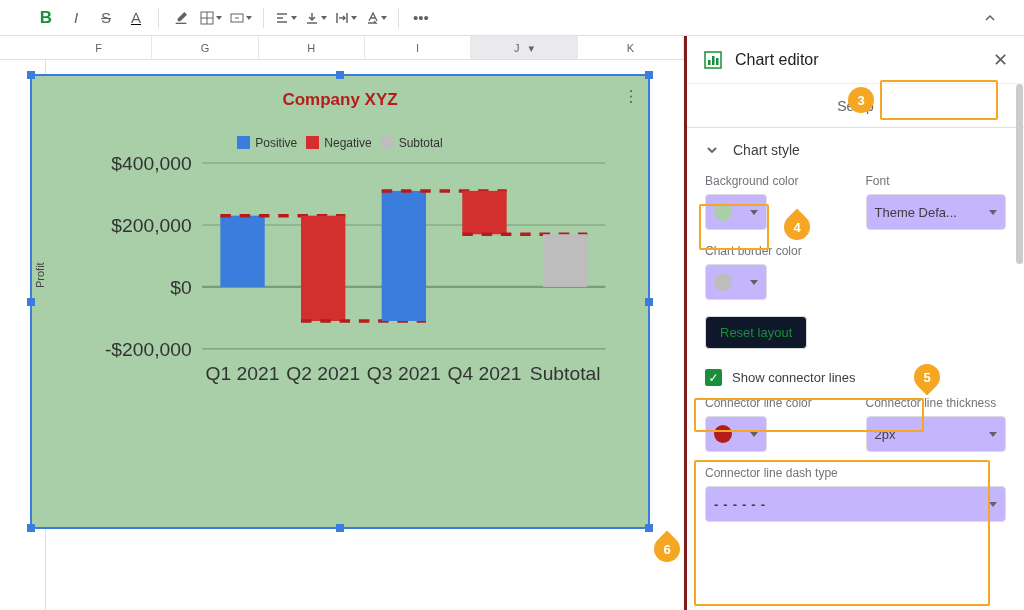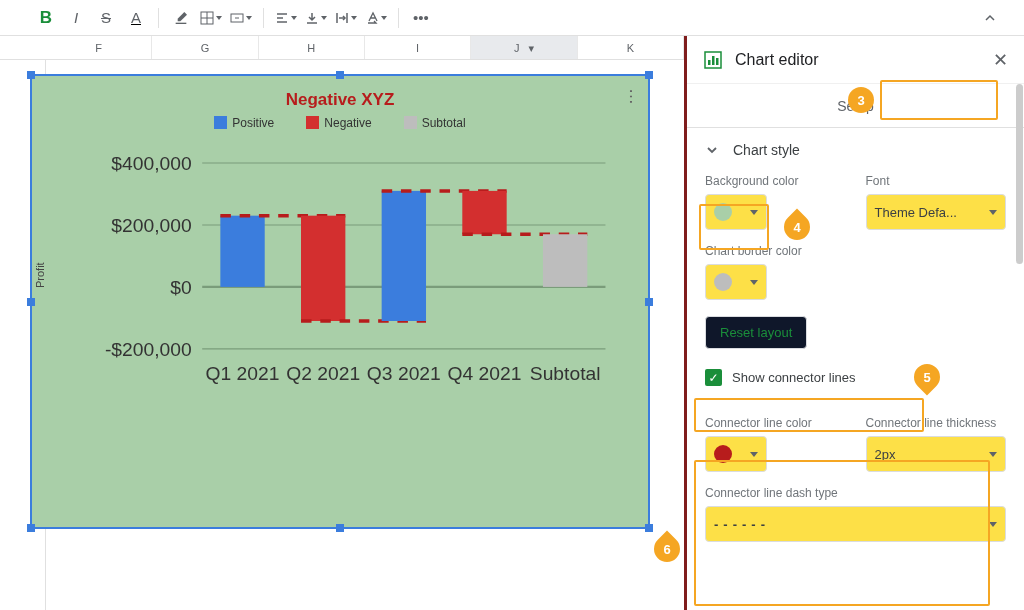--- a/index.html
+++ b/index.html
@@ -21,21 +21,21 @@
   .col-headers .ch.selected { background: #e8eaed; }
   .row-headers { position: absolute; left: 0; top: 24px; bottom: 0; width: 46px; border-right: 1px solid #e0e0e0; }
 
   
   .chart-wrap { position: absolute; left: 30px; top: 38px; width: 620px; height: 455px; border: 2px solid #3b7ddd; background: #a9cfa8; }
   .chart-wrap .handle { position: absolute; width: 8px; height: 8px; background: #3b7ddd; }
   .h-tl { left: -5px; top: -5px; } .h-tr { right: -5px; top: -5px; } .h-bl { left: -5px; bottom: -5px; } .h-br { right: -5px; bottom: -5px; }
   .h-tm { left: 50%; top: -5px; margin-left: -4px; } .h-bm { left: 50%; bottom: -5px; margin-left: -4px; }
   .h-ml { left: -5px; top: 50%; margin-top: -4px; } .h-mr { right: -5px; top: 50%; margin-top: -4px; }
   .chart-title { text-align: center; color: #b71c1c; font-weight: bold; font-size: 17px; padding-top: 14px; }
-  .legend { display: flex; justify-content: center; gap: 32px; margin-top: 6px; font-size: 12px; color: #333; }
+  .legend { display: flex; justify-content: center; gap: 9px; margin-top: 26px; font-size: 12px; color: #333; }
   .swatch { width: 13px; height: 13px; display: inline-block; margin-right: 5px; vertical-align: -2px; }
   .sw-pos { background: #3b7ddd; } .sw-neg { background: #d32f2f; } .sw-sub { background: #bdbdbd; }
   .plot { position: absolute; left: 65px; top: 80px; right: 25px; bottom: 70px; }
   .yaxis-label { position: absolute; left: 8px; top: 50%; transform: rotate(-90deg) translateX(20px); transform-origin: left center; font-size: 11px; color: #444; }
   .xaxis-label { position: absolute; bottom: 12px; left: 0; right: 0; text-align: center; font-size: 11px; color: #444; }
   .menu-dots { position: absolute; right: 10px; top: 10px; color: #666; font-size: 16px; letter-spacing: -2px; transform: rotate(90deg); }
 
   
   .panel { width: 340px; border-left: 3px solid #7f1d1d; background: #fff; display: flex; flex-direction: column; position: relative; }
   .panel-scrollbar { position: absolute; right: 1px; top: 48px; width: 7px; height: 180px; background: #ccc; border-radius: 4px; }
@@ -44,21 +44,21 @@
   .panel-head .close { margin-left: auto; font-size: 18px; color: #5f6368; cursor: pointer; }
   .tabs { display: flex; height: 44px; border-bottom: 1px solid #e0e0e0; }
   .tab { flex: 1; text-align: center; line-height: 44px; font-size: 14px; color: #5f6368; cursor: pointer; }
   .tab.active { color: #1a8e3a; font-weight: 500; border-bottom: 3px solid #1a8e3a; }
   .section { padding: 14px 18px; }
   .sec-head { display: flex; align-items: center; font-size: 14px; color: #3c4043; margin-bottom: 16px; }
   .sec-head .chev { margin-right: 14px; }
   .form-row { display: flex; gap: 20px; margin-bottom: 14px; }
   .form-col { flex: 1; }
   .lbl { font-size: 12px; color: #70757a; margin-bottom: 6px; display: block; }
-  .picker { height: 36px; border: 1px solid #dadce0; border-radius: 4px; display: flex; align-items: center; padding: 0 8px; font-size: 13px; color: #3c4043; gap: 6px; background: #fde047; }
+  .picker { height: 36px; border: 1px solid #dadce0; border-radius: 4px; display: flex; align-items: center; padding: 0 8px; font-size: 13px; color: #3c4043; gap: 6px; background: #c4b5fd; }
   .picker.small { width: 62px; }
   .picker .dot { width: 18px; height: 18px; border-radius: 50%; }
   .picker .tri { margin-left: auto; border-left: 4px solid transparent; border-right: 4px solid transparent; border-top: 5px solid #5f6368; }
   .picker.full { width: 100%; }
   .btn-outline { border: 1px solid #dadce0; border-radius: 4px; padding: 8px 14px; font-size: 13px; color: #1a8e3a; background: #0f172a; }
 
   
   .hl { position: absolute; border: 2px solid #f5a623; border-radius: 2px; pointer-events: none; z-index: 50; }
   .callout { position: absolute; background: #f5a623; color: #fff; font-size: 13px; font-weight: bold; width: 26px; height: 26px; display: flex; align-items: center; justify-content: center; z-index: 60; }
   .callout.circle { border-radius: 50%; }
@@ -151,21 +151,21 @@
     <div class="chart-wrap">
       <div class="handle h-tl"></div>
       <div class="handle h-tm"></div>
       <div class="handle h-tr"></div>
       <div class="handle h-ml"></div>
       <div class="handle h-mr"></div>
       <div class="handle h-bl"></div>
       <div class="handle h-bm"></div>
       <div class="handle h-br"></div>
       <div class="menu-dots">⋯</div>
-      <div class="chart-title">Negative XYZ</div>
+      <div class="chart-title">Company XYZ</div>
       <div class="legend">
         <span><span class="swatch sw-pos"></span><span>Positive</span></span>
         <span><span class="swatch sw-neg"></span><span>Negative</span></span>
         <span><span class="swatch sw-sub"></span><span>Subtotal</span></span>
       </div>
       <div class="yaxis-label">Profit</div>
       <svg class="plot" id="plot" viewBox="0 0 300 150">
           <line x1="60" y1="4" x2="290" y2="4" stroke="#7a9c7a" stroke-width="0.6"></line>
           <text x="54" y="8" text-anchor="end" font-size="11" fill="#333">$400,000</text>
           <line x1="60" y1="39.333333333333336" x2="290" y2="39.333333333333336" stroke="#7a9c7a" stroke-width="0.6"></line>
@@ -240,21 +240,21 @@
         <span class="tri"></span>
       </div>
 
       <button class="btn-outline">Reset layout</button>
 
       <div class="checkbox-row" style="margin-top:14px">
         <div class="cb">✓</div>
         <span>Show connector lines</span>
       </div>
 
-      <div class="form-row" style="margin-top:24px">
+      <div class="form-row" style="margin-top:4px">
         <div class="form-col">
           <span class="lbl">Connector line color</span>
           <div class="picker small">
             <span class="dot" style="background:#b71c1c"></span>
             <span class="tri"></span>
           </div>
         </div>
         <div class="form-col">
           <span class="lbl">Connector line thickness</span>
           <div class="picker full">

